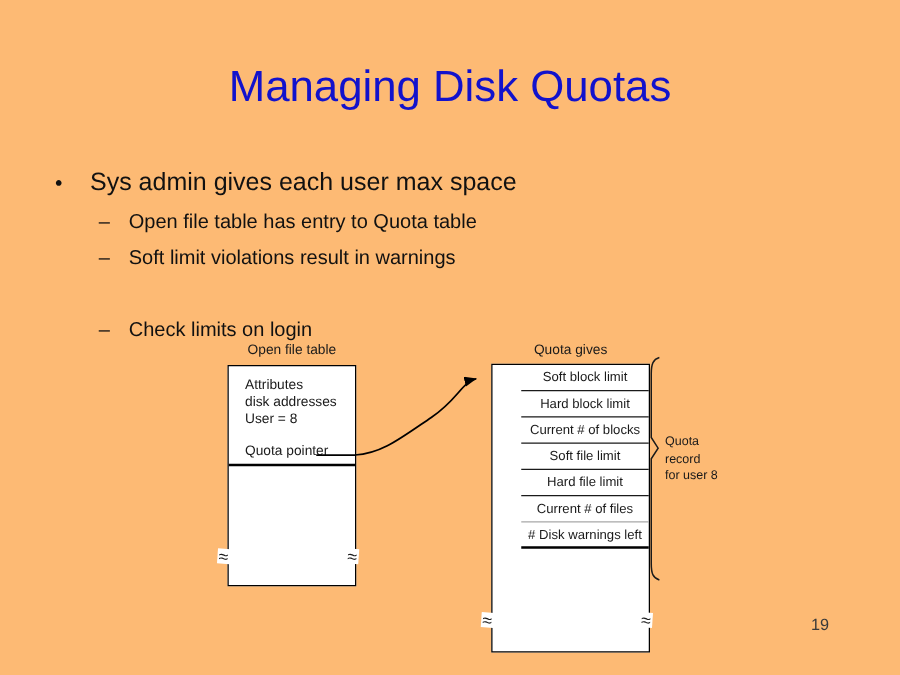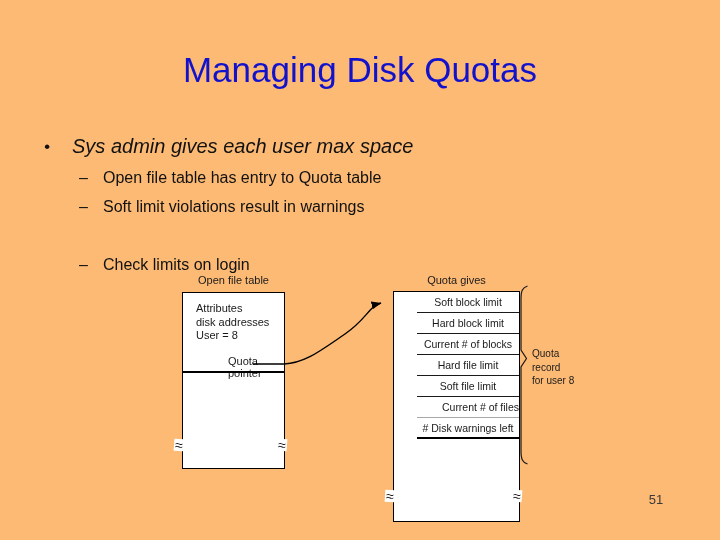--- a/index.html
+++ b/index.html
@@ -7,50 +7,50 @@
     position:relative; width:720px; height:540px; background:#fdba74;
     font-family:"Liberation Sans", sans-serif; color:#111; overflow:hidden;
   }
   
   .slide-title {
     position:absolute; top:51px; left:0; width:720px; text-align:center;
     font-size:35px; line-height:38px; color:#1212cc; letter-spacing:0px;
     font-weight:400;
   }
   
-  .main-bullet { position:absolute; top:134px; left:44px; width:600px; font-size:20px; line-height:24px;font-style:italic; }
+  .main-bullet { position:absolute; top:134px; left:44px; width:600px; font-size:20px; line-height:24px; }
   .main-bullet .dot { display:inline-block; width:28px; font-size:17px; vertical-align:top; padding-top:1px; }
   .sub-bullet { position:absolute; left:79px; width:560px; font-size:16px; line-height:20px; }
   .sub-bullet .dash { display:inline-block; width:24px; }
   .sb0 { top:168px; } .sb1 { top:197px; } .sb2 { top:226px; } .sb3 { top:255px; }
   
   .diag-label { position:absolute; font-size:11px; color:#1a1a1a; text-align:center; }
   .ofile-label { top:274px; left:182px; width:103px; }
   .qtable-label { top:274px; left:393px; width:127px; }
   
   .ofile-box {
     position:absolute; left:182px; top:292px; width:103px; height:177px;
     border:1.5px solid #000; box-sizing:border-box; background:#fff;
   }
   .ofile-attrs {
     position:absolute; left:13px; top:9px; font-size:11px; line-height:13.5px;
     white-space:pre-line; color:#1a1a1a;
   }
-  .ofile-pointer { position:absolute; left:13px; top:62px; font-size:11px; color:#1a1a1a;margin-left:32px; }
+  .ofile-pointer { position:absolute; left:13px; top:62px; font-size:11px; color:#1a1a1a; }
   .ofile-divider { position:absolute; left:0; right:0; top:78px; border-top:2.5px solid #000; }
   
   .qtable-box {
     position:absolute; left:393px; top:291px; width:127px; height:231px;
     border:1.5px solid #000; box-sizing:border-box; background:#fff;padding-left:23px;
   }
   .qrow {
     height:21px; line-height:21px; text-align:center; font-size:10.5px;
     color:#1a1a1a; border-bottom:1px solid #1a1a1a; box-sizing:border-box;
   }
-  .qrow.gray-sep { border-bottom:1px solid #a8a8a8;text-align:right; }
+  .qrow.gray-sep { border-bottom:1px solid #a8a8a8; }
   .qrow.thick-sep { border-bottom:2.5px solid #000; }
   
   .brace-label {
     position:absolute; left:532px; top:347px; font-size:10px; line-height:13.5px;
     white-space:pre-line; color:#1a1a1a;
   }
   
   .break-mark {
     position:absolute; font-size:14px; line-height:12px; color:#1a1a1a;
     background:#fff; padding:0 1px; transform:rotate(4deg);
@@ -93,22 +93,22 @@
 disk addresses
 User = 8</div>
     <div class="ofile-pointer">Quota pointer</div>
     <div class="ofile-divider"></div>
   </div>
 
   <div class="qtable-box">
     <div class="qrow">Soft block limit</div>
     <div class="qrow">Hard block limit</div>
     <div class="qrow">Current # of blocks</div>
+    <div class="qrow">Soft file limit</div>
     <div class="qrow">Hard file limit</div>
-    <div class="qrow">Soft file limit</div>
     <div class="qrow gray-sep">Current # of files</div>
     <div class="qrow thick-sep"># Disk warnings left</div>
   </div>
 
   <div class="brace-label">Quota
 record
 for user 8</div>
 
   <span class="break-mark bm-ofile-l">≈</span>
   <span class="break-mark bm-ofile-r">≈</span>
@@ -120,15 +120,15 @@
       <marker id="arrowhead" markerUnits="userSpaceOnUse" markerWidth="11" markerHeight="9" refX="9.5" refY="4" orient="auto">
         <path d="M0,0 L10,4 L0,8 z" fill="#000"></path>
       </marker>
     </defs>
 
     <path d="M253,364 L284,364 C305,363 320,351 345,334 C367,319 369,306 381,303" fill="none" stroke="#000" stroke-width="1.4" marker-end="url(#arrowhead)"></path>
 
     <path d="M527.5,286 C522.5,287.5 521,291 521,299 L521,350 L526.5,358.5 L521,367 L521,451 C521,459 522.5,462.5 527.5,464" fill="none" stroke="#1a1a1a" stroke-width="1.2" stroke-linejoin="miter"></path>
   </svg>
 
-  <div class="page-number">51</div>
+  <div class="page-number">19</div>
 
 </div>
 
 </body></html>

